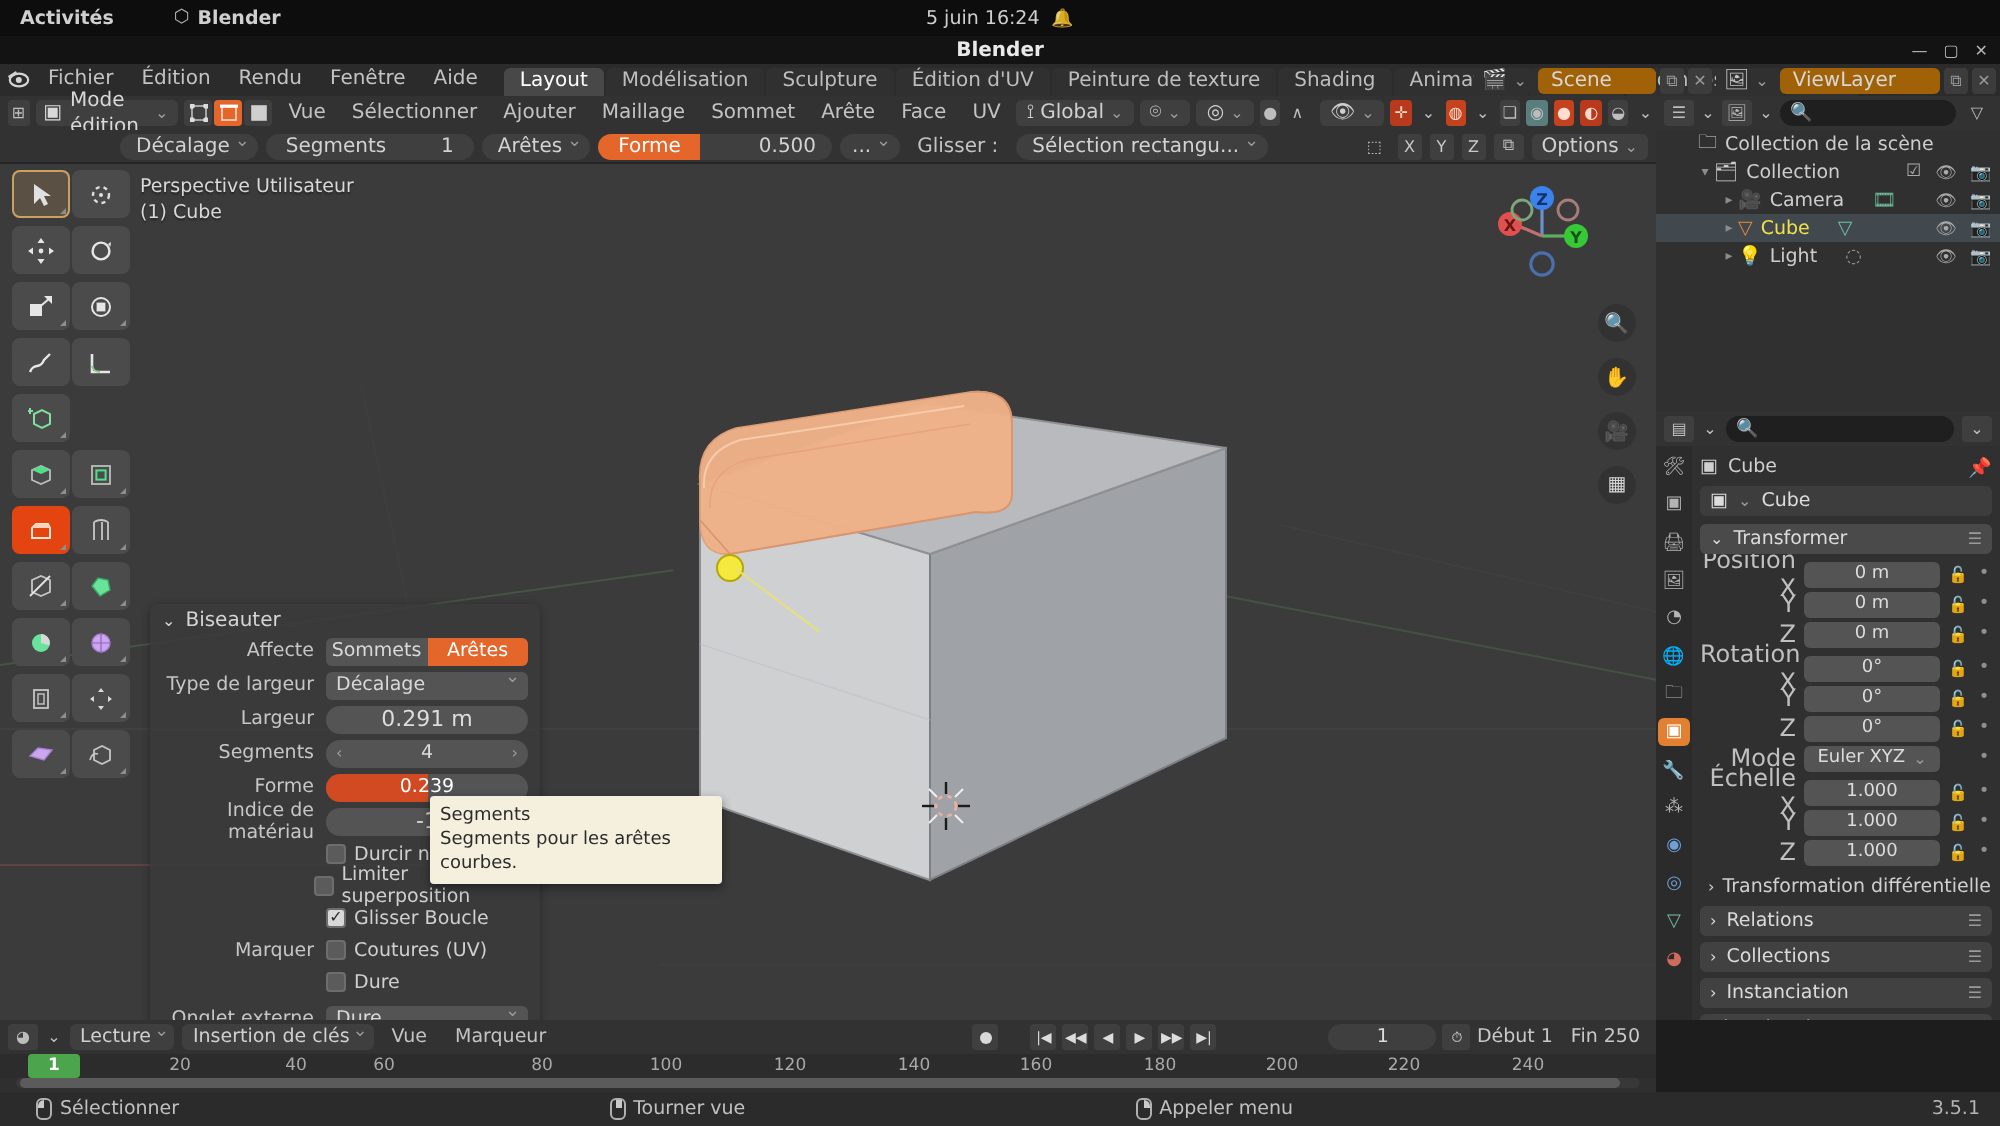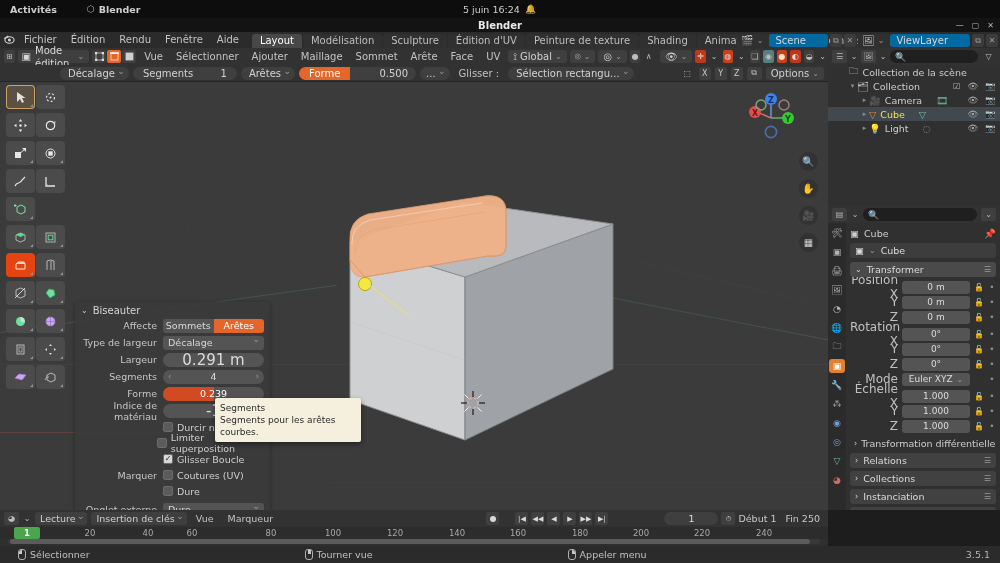--- a/index.html
+++ b/index.html
@@ -41,21 +41,21 @@
   .ws-tab{
     background:#303030; color:#bdbdbd; padding:0 8px; height:14px; line-height:14px;
     margin-right:1px; border-radius:3px 3px 0 0; white-space:nowrap;
   }
   .ws-tab.active{ background:#484848; color:#ffffff; }
   .topbar-right{ position:absolute; right:2px; top:0; height:16px; display:flex; align-items:center; gap:2px;}
   .scene-chip{
     display:flex; align-items:center; background:#303030; border-radius:3px; height:13px;
     padding:0 4px; gap:3px; color:#c6c6c6;
   }
-  .scene-field{ background:#0369a1; border-radius:3px; height:13px; line-height:13px; padding:0 22px 0 6px; color:#d6d6d6;}
+  .scene-field{ background:#a16207; border-radius:3px; height:13px; line-height:13px; padding:0 22px 0 6px; color:#d6d6d6;}
   .tiny-btn{ width:12px; height:13px; background:#3c3c3c; border-radius:2px; color:#9a9a9a; text-align:center; line-height:13px; font-size:8px;}
 
   
   .vp-header{
     position:absolute; left:0; top:48px; width:828px; height:17px;
     background:#323232; display:flex; align-items:center; font-size:10px; gap:3px;
     padding-left:4px;
   }
   .vp-header2{
     position:absolute; left:0; top:65px; width:828px; height:17px;
@@ -128,21 +128,21 @@
   .op-head{ height:16px; display:flex; align-items:center; gap:5px; padding-left:6px; color:#d4d4d4;}
   .row{ display:flex; align-items:center; height:15px; margin:0 6px 2px 6px; gap:4px;}
   .lbl{ width:78px; text-align:right; color:#c6c6c6; font-size:9.5px; padding-right:2px;}
   .seg2{ display:flex; flex:1; height:14px; border-radius:3px; overflow:hidden; }
   .seg2 > div{ flex:1; display:flex;align-items:center;justify-content:center; background:#545454; color:#d8d8d8; font-size:9.5px;}
   .seg2 > div.on{ background:#e4662a; color:#fff;}
   .dd{ flex:1; height:14px; background:#545454; border-radius:3px; display:flex; align-items:center;
     padding:0 5px; color:#d8d8d8; font-size:9.5px; position:relative;}
   .dd:after{ content:"⌄"; position:absolute; right:4px; top:-2px; color:#9e9e9e; font-size:9px;}
   .val{ flex:1; height:14px; background:#545454; border-radius:7px; display:flex; align-items:center;
-    justify-content:center; color:#dcdcdc; font-size:15px;}
+    justify-content:center; color:#dcdcdc; font-size:11px;}
   .val-arrows{ flex:1; height:14px; background:#545454; border-radius:7px; display:flex; align-items:center;
     justify-content:space-between; color:#dcdcdc; font-size:9.5px; padding:0 5px;}
   .val-arrows span.ar{ color:#9e9e9e; font-size:8px;}
   .slider{ flex:1; height:14px; background:#545454; border-radius:7px; position:relative; overflow:hidden;}
   .slider .fill{ position:absolute;left:0;top:0;bottom:0; background:#d14a22; }
   .slider .t{ position:absolute; left:0; right:0; top:0; line-height:14px; text-align:center; color:#fff; font-size:9.5px;}
   .chkrow{ display:flex; align-items:center; height:14px; margin:0 6px 2px 6px; gap:4px;}
   .chkrow .lbl{ width:78px;}
   .chk{ width:10px;height:10px;border-radius:2px;background:#5b5b5b;border:1px solid #6d6d6d; display:flex;align-items:center;justify-content:center;}
   .chk.on{ background:#d8d8d8; color:#2a2a2a; font-size:8px; line-height:10px;}
@@ -382,20 +382,24 @@
   <div class="viewport">
 
     <div class="grid-line" style="left:0; top:282px; width:828px; height:1px; opacity:.35;"></div>
     <div class="axis-x" style="left:0; top:350px; width:360px; height:1px; opacity:.7;"></div>
     <div class="axis-y" style="left:0; top:250px; width:340px; height:1px; opacity:.55; transform:rotate(-8deg); transform-origin:left;"></div>
     <div class="axis-y" style="left:610px; top:215px; width:230px; height:1px; opacity:.5; transform:rotate(11deg); transform-origin:left;"></div>
     <div class="grid-line" style="left:180px; top:110px; width:1px; height:318px; opacity:.22; transform:rotate(-12deg); transform-origin:top;"></div>
     <div class="grid-line" style="left:640px; top:180px; width:200px; height:1px; opacity:.25; transform:rotate(13deg); transform-origin:left;"></div>
     <div class="grid-line" style="left:330px; top:400px; width:500px; height:1px; opacity:.2;"></div>
 
+    <div class="vp-text">
+      <div>Perspective Utilisateur</div>
+      <div>(1) Cube</div>
+    </div>
 
     <div class="cube-wrap">
       <svg width="300" height="280" viewBox="0 0 300 280">
 
         <polygon points="20,60 20,218 135,258 135,95" fill="#cfd0d2" stroke="#8e9093" stroke-width="1"></polygon>
 
         <polygon points="135,95 135,258 283,187 283,42" fill="#9fa2a6" stroke="#7c7f83" stroke-width="1"></polygon>
 
         <polygon points="20,60 133,20 283,42 135,95" fill="#b8babd" stroke="#8e9093" stroke-width="1"></polygon>
 

